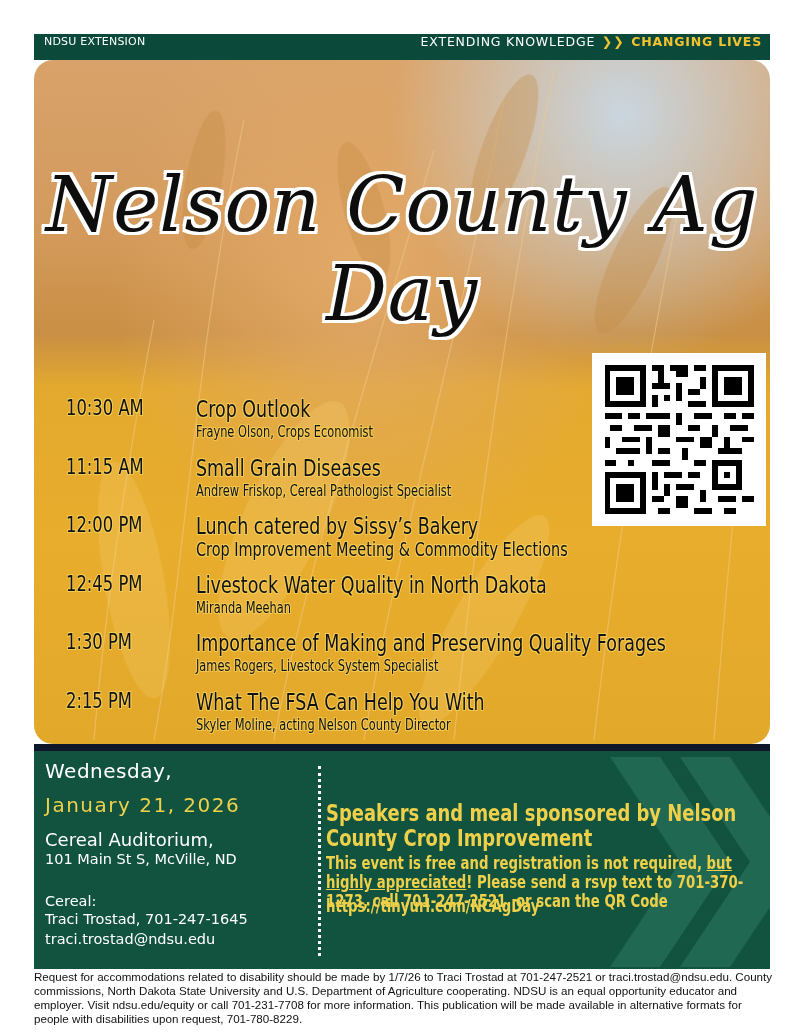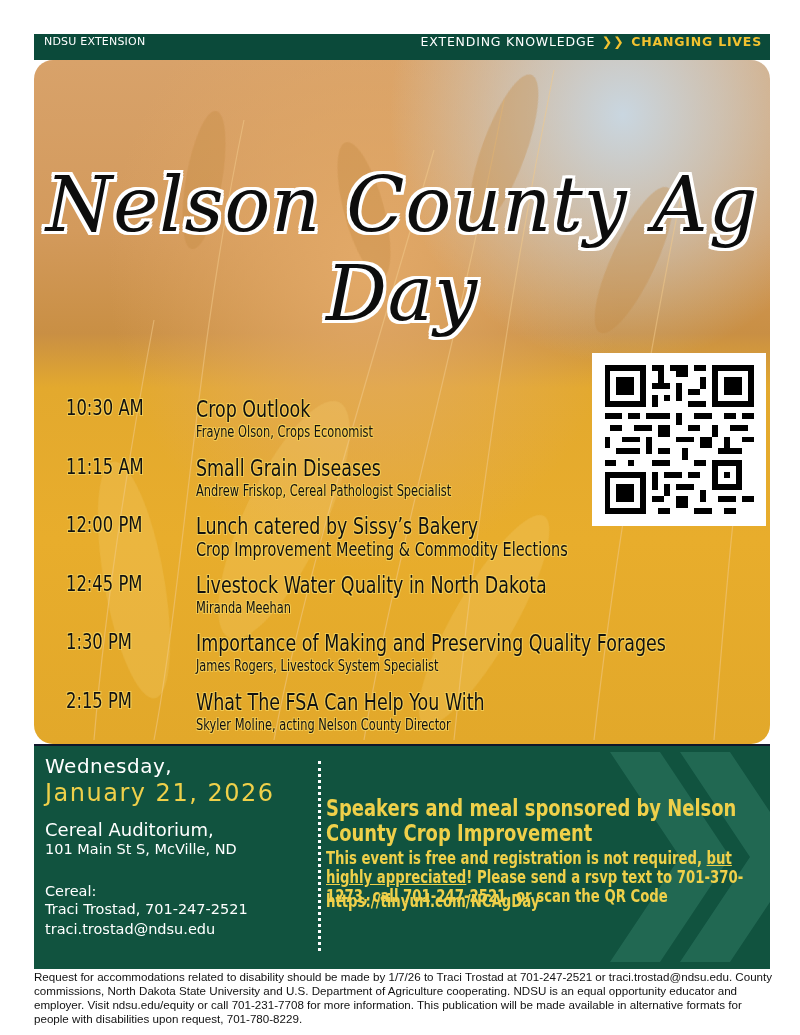--- a/index.html
+++ b/index.html
@@ -55,26 +55,26 @@
     }
     .speaker {
       position: absolute; left: 162px; top: 27px; font-family: "DejaVu Sans", sans-serif;
       font-size: 15px; color: #111; transform: scaleX(0.76); transform-origin: left top; white-space: nowrap;
       text-shadow: -1px -1px 0 #f3cc55, 1px -1px 0 #f3cc55, -1px 1px 0 #f3cc55, 1px 1px 0 #f3cc55;
     }
     .speaker.big { font-size: 19px; top: 25px; }
 
     .info {
       position: absolute; left: 0; top: 710px; width: 736px; height: 225px;
-      background: #11533f; border-top: 2px solid #0f172a; overflow: hidden;
+      background: #11533f; border-top: 7px solid #0f172a; overflow: hidden;
     }
     .chevron-deco { position: absolute; right: -10px; top: 6px; }
     .left-col { position: absolute; left: 11px; top: 8px; width: 270px; color: #fff; font-family: "DejaVu Sans", sans-serif; }
     .day { font-size: 20px; letter-spacing: 0.5px; }
-    .date { font-size: 24px; color: #efd04a; letter-spacing: 1.5px; margin-top: 1px; white-space: nowrap; }
+    .date { font-size: 20px; color: #efd04a; letter-spacing: 1.5px; margin-top: 10px; white-space: nowrap; }
     .venue { font-size: 18px; margin-top: 12px; }
     .address { font-size: 14.5px; margin-top: 1px; }
     .contact-label { font-size: 14.5px; margin-top: 26px; }
     .contact-line { font-size: 14.5px; line-height: 20px; }
 
     .divider {
       position: absolute; left: 284px; top: 15px; width: 0; height: 190px;
       border-left: 3px dotted #ffffff;
     }
     .right-col { position: absolute; left: 292px; top: 50px; width: 440px; color: #efd04a; font-family: "DejaVu Sans", sans-serif; font-weight: bold; }
@@ -240,21 +240,21 @@
       <polygon points="0,0 50,0 120,105 50,210 0,210 70,105" fill="#2f7a62" opacity="0.55"></polygon>
       <polygon points="70,0 120,0 190,105 120,210 70,210 140,105" fill="#2f7a62" opacity="0.55"></polygon>
     </svg>
 
     <div class="left-col">
       <div class="day">Wednesday,</div>
       <div class="date">January 21, 2026</div>
       <div class="venue">Cereal Auditorium,</div>
       <div class="address">101 Main St S, McVille, ND</div>
       <div class="contact-label">Cereal:</div>
-      <div class="contact-line">Traci Trostad, 701-247-2521</div>
+      <div class="contact-line">Traci Trostad, 701-247-1645</div>
       <div class="contact-line">traci.trostad@ndsu.edu</div>
     </div>
 
     <div class="divider"></div>
 
     <div class="right-col">
       <div class="sponsor">Speakers and meal sponsored by Nelson County Crop Improvement</div>
       <div class="rsvp"><span>This event is free and registration is not required, </span><u>but highly appreciated</u><span>! Please send a rsvp text to 701-370-1273, call 701-247-2521, or scan the QR Code</span></div>
       <div class="url">https://tinyurl.com/NCAgDay</div>
     </div>

